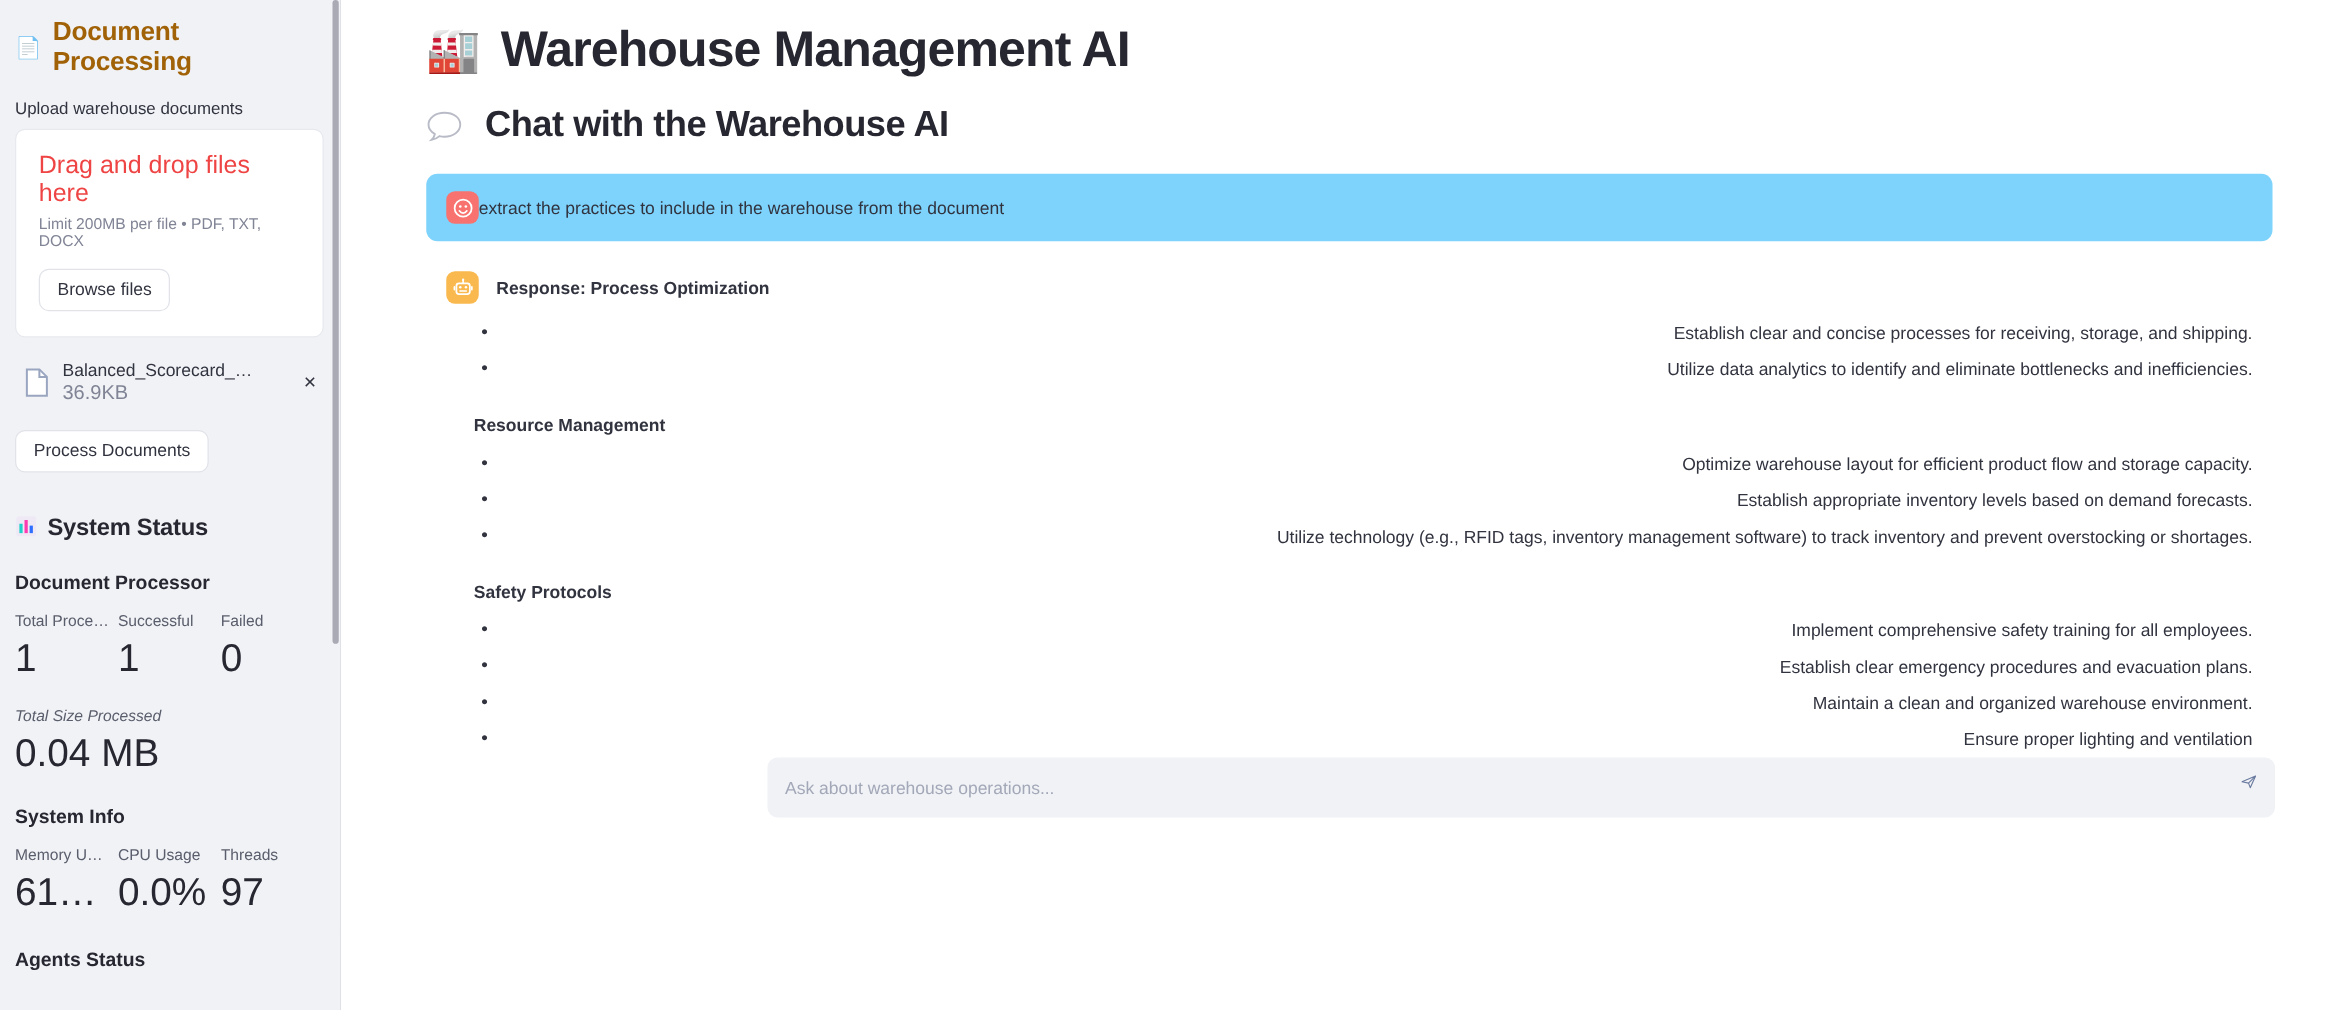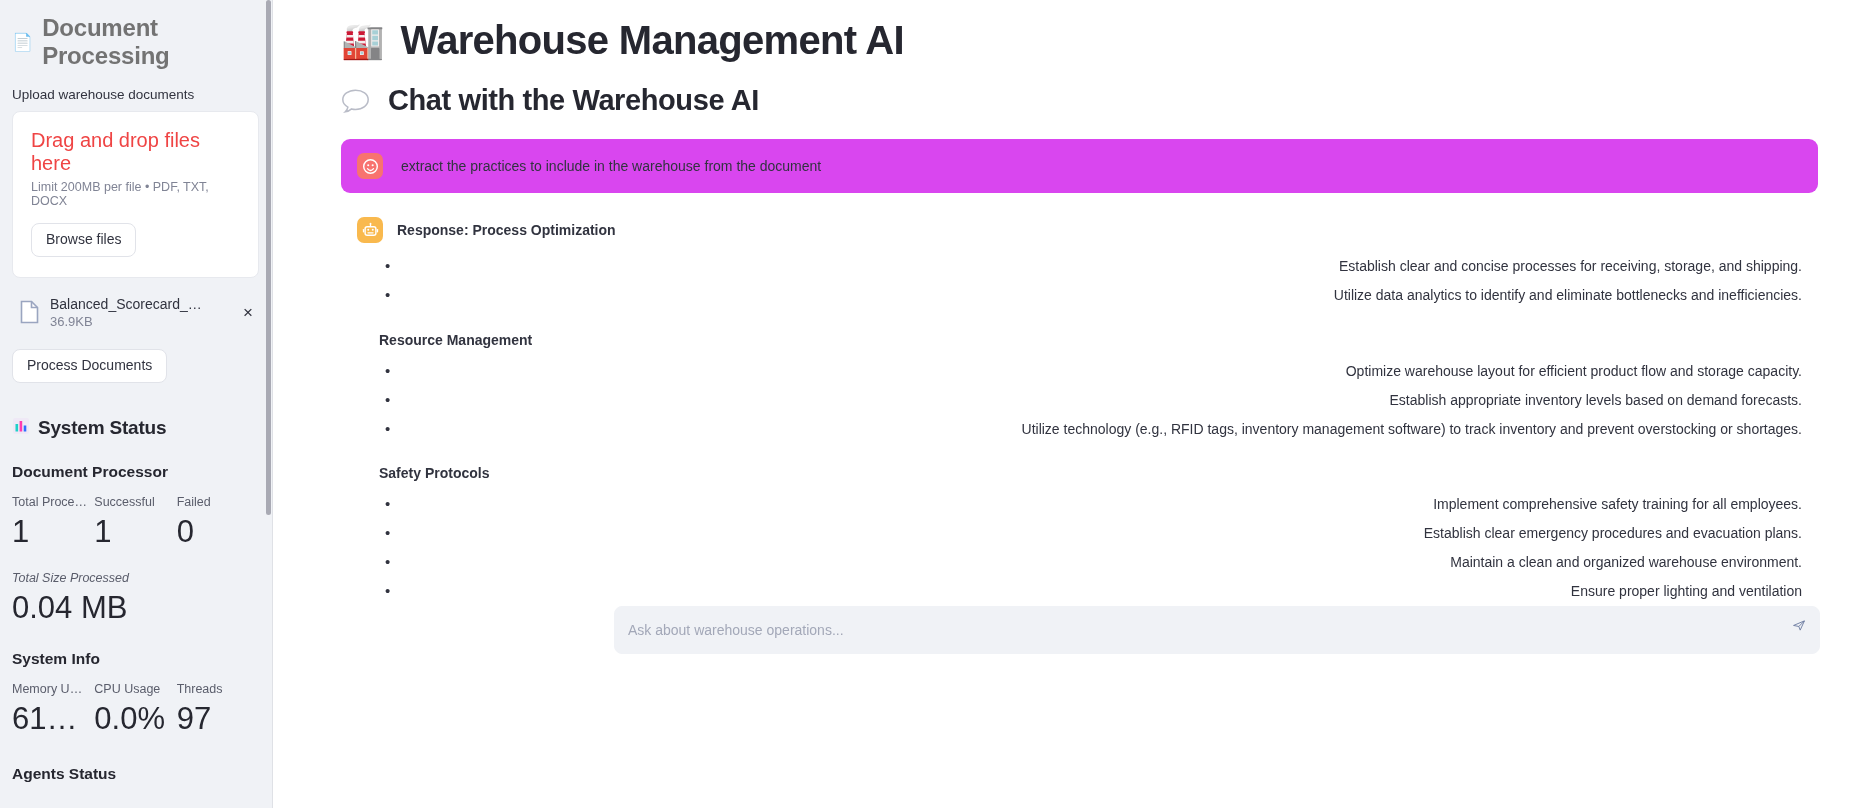--- a/index.html
+++ b/index.html
@@ -29,21 +29,21 @@
   .sb-edge {
     position: absolute; top: 0; right: 0;
     width: 1px; height: 808px; background: #dfe1e6;
   }
 
   .panel-head {
     display: flex; align-items: center; gap: 9px;
     margin: 4px 0 0 0;
   }
   .panel-head .h-title {
-    font-size: 24px; font-weight: bold; color: #737373;
+    font-size: 21px; font-weight: bold; color: #a16207;
     letter-spacing: -0.2px;
   }
   .doc-emoji { font-size: 17px; line-height: 1; display:inline-block; }
 
   .sb-caption {
     font-size: 13.5px; color: #31333f; margin: 17px 0 9px 0;
   }
 
   .dropzone {
     background: #ffffff;
@@ -70,21 +70,21 @@
     padding: 6px 0 6px 0;
     margin: 6px 0 2px 0;
   }
   .file-icon { width: 34px; flex: 0 0 34px; display:flex; justify-content:center; }
   .file-meta { flex: 1 1 auto; min-width: 0; padding-left: 4px; }
   .file-name {
     font-size: 14px; color: #31333f;
     white-space: nowrap; overflow: hidden; text-overflow: ellipsis;
     max-width: 160px;
   }
-  .file-size { font-size: 13px; color: #808495; margin-top: 2px; }
+  .file-size { font-size: 16px; color: #808495; margin-top: 2px; }
   .file-x {
     flex: 0 0 22px; width: 22px; text-align: center;
     font-size: 17px; color: #31333f; cursor: pointer;
     line-height: 1;
   }
 
   .process-btn-wrap { margin: 14px 0 0 0; }
 
   .sb-h3 {
     display: flex; align-items: center; gap: 8px;
@@ -133,24 +133,24 @@
     margin: 21px 0 0 0;
   }
   .bubble-ico { width: 29px; height: 26px; }
   .chat-title {
     font-size: 29px; font-weight: bold; color: #262730;
     letter-spacing: -0.4px;
   }
 
   .msg-user {
     margin: 22px 0 0 0;
-    background: #d946ef;
+    background: #7dd3fc;
     border-radius: 9px;
     padding: 14px 16px;
-    display: flex; align-items: center; gap: 18px;
+    display: flex; align-items: center; gap: 0;
   }
   .avatar {
     width: 26px; height: 26px; flex: 0 0 26px;
     border-radius: 7px;
     display: flex; align-items: center; justify-content: center;
   }
   .avatar svg { display: block; }
   .msg-user-text { font-size: 14px; color: #31333f; }
 
   .msg-asst { margin: 24px 0 0 0; padding: 0 16px; }

